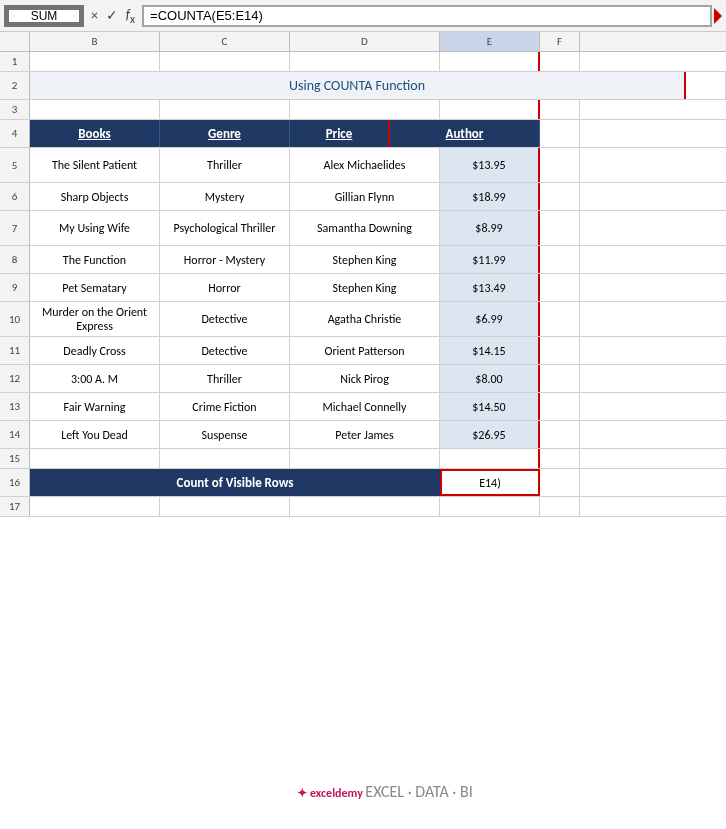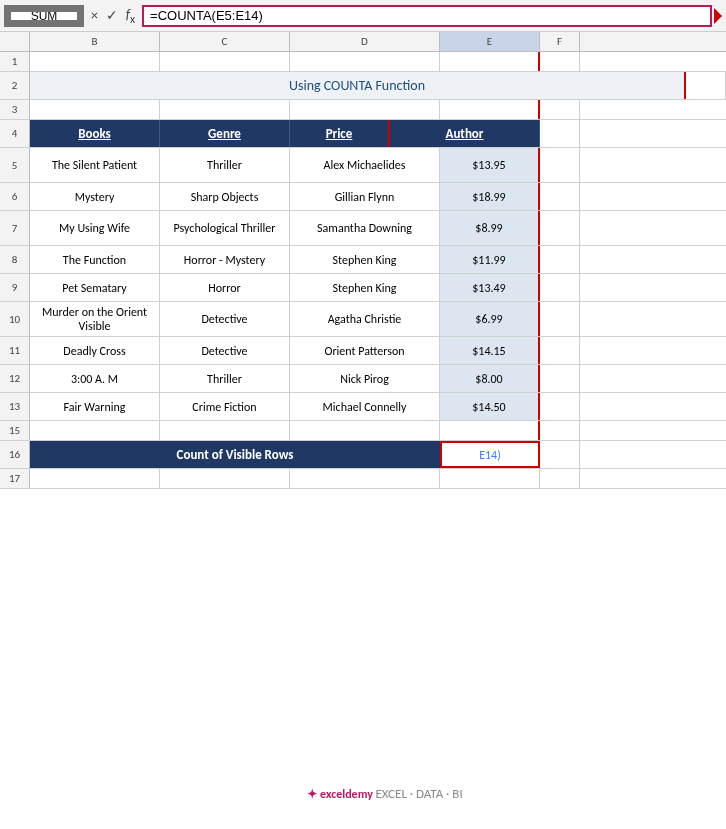--- a/index.html
+++ b/index.html
@@ -18,41 +18,41 @@
       align-items: center;
       height: 32px;
       background: #f3f3f3;
       border-bottom: 1px solid #ccc;
       padding: 0 4px;
       gap: 4px;
     }
     .name-box {
       width: 80px;
       height: 22px;
-      border: 7px solid #737373;
+      border: 5px solid #737373;
       text-align: center;
       font-size: 12px;
       padding: 2px 4px;
       background: #fff;
     }
     .formula-icons {
       display: flex;
       gap: 2px;
       align-items: center;
       font-size: 14px;
       color: #444;
     }
     .formula-icons span {
       cursor: pointer;
       padding: 0 3px;
     }
     .formula-bar {
       flex: 1;
       height: 22px;
-      border: 2px solid #be185d;
+      border: 2px solid #a3a3a3;
       font-size: 13px;
       padding: 2px 6px;
       background: #fff;
     }
     .red-arrow {
       width: 0;
       height: 0;
       border-left: 8px solid #c00;
       border-top: 8px solid transparent;
       border-bottom: 8px solid transparent;
@@ -157,21 +157,21 @@
 
     
     .count-label-cell {
       background: #1f3864;
       color: #fff;
       font-weight: bold;
       font-size: 13px;
     }
     .count-value-cell {
       background: #fff;
-      color: #3b82f6;
+      color: #000000;
       font-size: 12px;
       border: 2px solid #c00;
     }
 
     
     .col-e-selected {
       background: #c9d4e8;
     }
 
     
@@ -256,22 +256,22 @@
     <div class="row-num col-a">5</div>
     <div class="cell col-b data-cell">The Silent Patient</div>
     <div class="cell col-c data-cell">Thriller</div>
     <div class="cell col-d data-cell">Alex Michaelides</div>
     <div class="cell col-e data-cell price-col red-right-border">$13.95</div>
     <div class="cell col-f data-cell"></div>
   </div>
 
   <div class="sheet-row row-h28">
     <div class="row-num col-a">6</div>
+    <div class="cell col-b data-cell">Sharp Objects</div>
     <div class="cell col-c data-cell">Mystery</div>
-    <div class="cell col-b data-cell">Sharp Objects</div>
     <div class="cell col-d data-cell">Gillian Flynn</div>
     <div class="cell col-e data-cell price-col red-right-border">$18.99</div>
     <div class="cell col-f data-cell"></div>
   </div>
 
   <div class="sheet-row row-h35">
     <div class="row-num col-a">7</div>
     <div class="cell col-b data-cell">My Using Wife</div>
     <div class="cell col-c data-cell">Psychological Thriller</div>
     <div class="cell col-d data-cell">Samantha Downing</div>
@@ -292,21 +292,21 @@
     <div class="row-num col-a">9</div>
     <div class="cell col-b data-cell">Pet Sematary</div>
     <div class="cell col-c data-cell">Horror</div>
     <div class="cell col-d data-cell">Stephen King</div>
     <div class="cell col-e data-cell price-col red-right-border">$13.49</div>
     <div class="cell col-f data-cell"></div>
   </div>
 
   <div class="sheet-row row-h35">
     <div class="row-num col-a">10</div>
-    <div class="cell col-b data-cell">Murder on the Orient Visible</div>
+    <div class="cell col-b data-cell">Murder on the Orient Express</div>
     <div class="cell col-c data-cell">Detective</div>
     <div class="cell col-d data-cell">Agatha Christie</div>
     <div class="cell col-e data-cell price-col red-right-border">$6.99</div>
     <div class="cell col-f data-cell"></div>
   </div>
 
   <div class="sheet-row row-h28">
     <div class="row-num col-a">11</div>
     <div class="cell col-b data-cell">Deadly Cross</div>
     <div class="cell col-c data-cell">Detective</div>
@@ -326,20 +326,28 @@
 
   <div class="sheet-row row-h28">
     <div class="row-num col-a">13</div>
     <div class="cell col-b data-cell">Fair Warning</div>
     <div class="cell col-c data-cell">Crime Fiction</div>
     <div class="cell col-d data-cell">Michael Connelly</div>
     <div class="cell col-e data-cell price-col red-right-border">$14.50</div>
     <div class="cell col-f data-cell"></div>
   </div>
 
+  <div class="sheet-row row-h28">
+    <div class="row-num col-a">14</div>
+    <div class="cell col-b data-cell">Left You Dead</div>
+    <div class="cell col-c data-cell">Suspense</div>
+    <div class="cell col-d data-cell">Peter James</div>
+    <div class="cell col-e data-cell price-col red-right-border">$26.95</div>
+    <div class="cell col-f data-cell"></div>
+  </div>
 
   <div class="sheet-row row-h20">
     <div class="row-num col-a">15</div>
     <div class="cell col-b data-cell"></div>
     <div class="cell col-c data-cell"></div>
     <div class="cell col-d data-cell"></div>
     <div class="cell col-e data-cell red-right-border"></div>
     <div class="cell col-f data-cell"></div>
   </div>
 
@@ -356,14 +364,14 @@
     <div class="cell col-b data-cell"></div>
     <div class="cell col-c data-cell"></div>
     <div class="cell col-d data-cell"></div>
     <div class="cell col-e data-cell"></div>
     <div class="cell col-f data-cell"></div>
   </div>
 </div>
 
 <div class="watermark">
   <span style="color:#be185d; font-weight:bold; font-size:12px;margin-left:44px;">✦ exceldemy</span>
-  <span style="color:#888; font-size:13px;"> EXCEL · DATA · BI</span>
+  <span style="color:#888; font-size:16px;"> EXCEL · DATA · BI</span>
 </div>
 
 </body></html>

